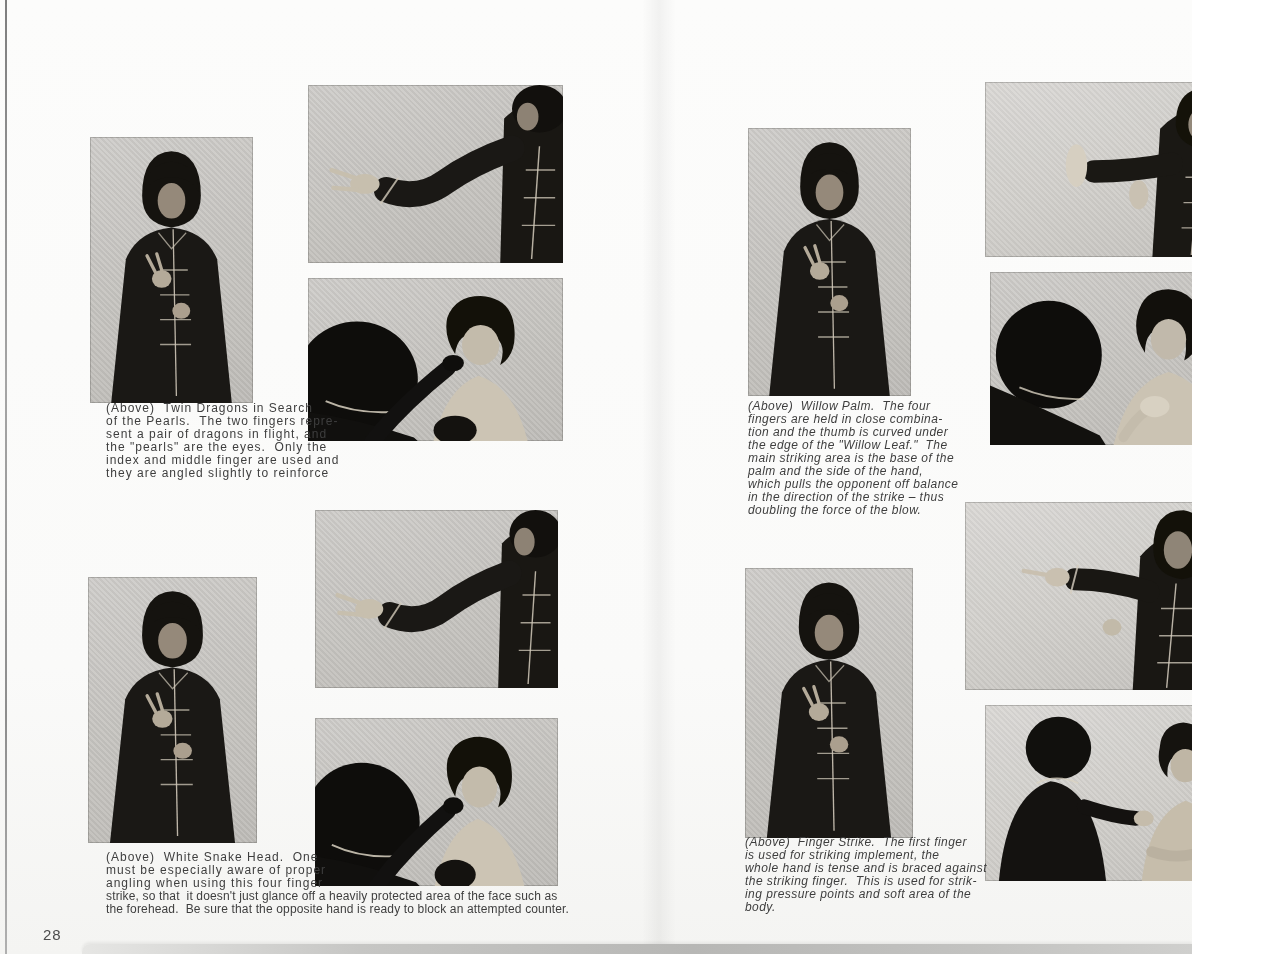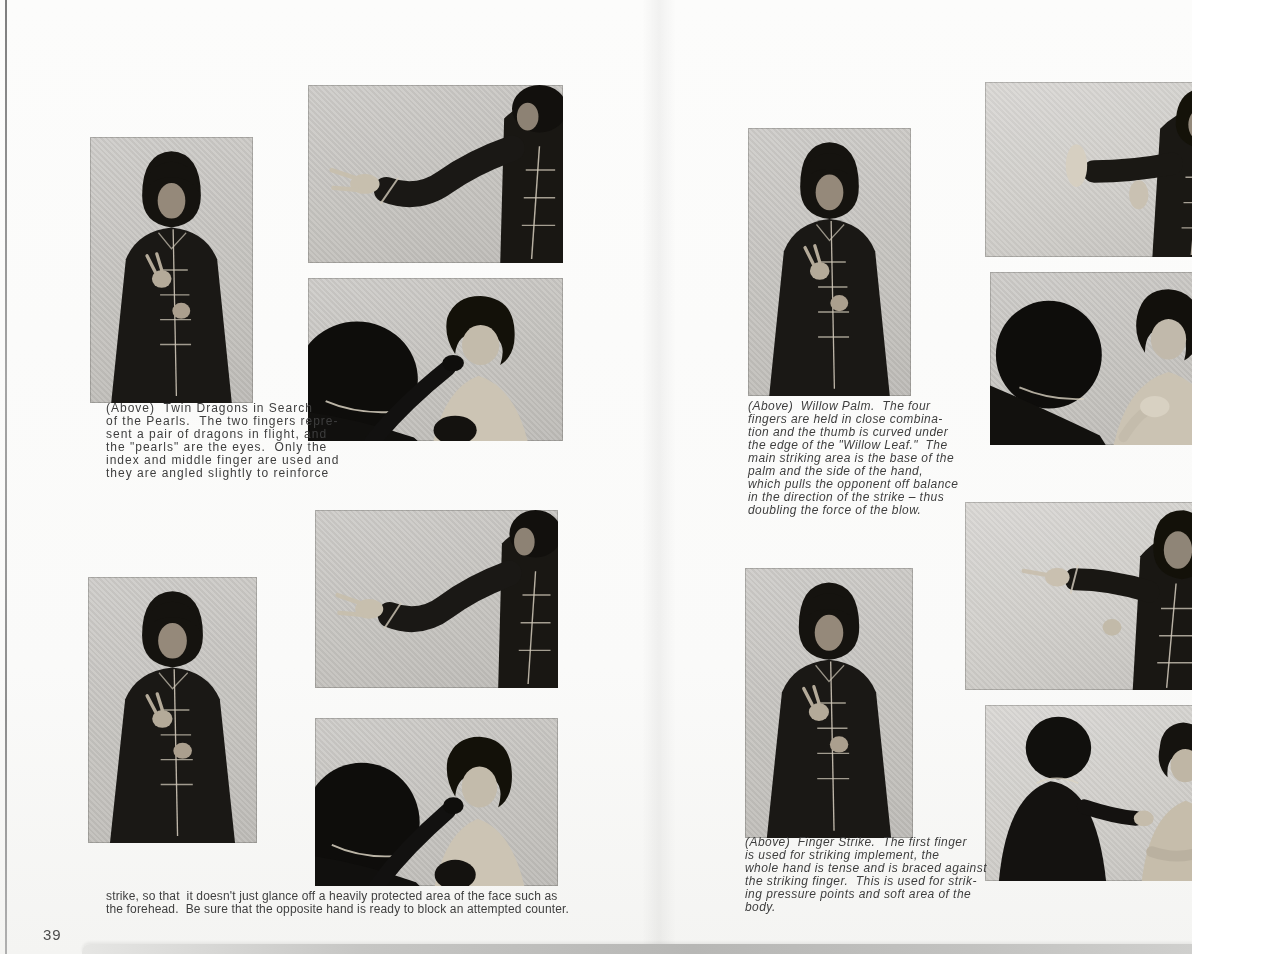--- a/index.html
+++ b/index.html
@@ -169,24 +169,27 @@
       <svg viewBox="0 0 260 180" preserveAspectRatio="none">
           <use href="#sym-reach"></use>
         </svg>
     </div>
     <div class="photo" style="left:315px;top:718px;width:243px;height:168px;" title="Snake-head strike applied to an opponent's face">
       <svg viewBox="0 0 260 180" preserveAspectRatio="none">
           <use href="#sym-facestrike"></use>
         </svg>
     </div>
 
+    <div class="cap" style="left:106px;top:851px;width:255px;">(Above)  White Snake Head.  One
+must be especially aware of proper
+angling when using this four finger</div>
     <div class="cap wide" style="left:106px;top:890px;width:505px;">strike, so that  it doesn't just glance off a heavily protected area of the face such as
 the forehead.  Be sure that the opposite hand is ready to block an attempted counter.</div>
 
-    <div class="pageno left" style="left:43px;top:926px;">39</div>
+    <div class="pageno left" style="left:43px;top:926px;">28</div>
   </div>
 
   <div class="page">
 
     <div class="photo" style="left:748px;top:128px;width:163px;height:268px;" title="Martial artist holding the vertical Willow Palm guard">
       <svg viewBox="0 0 200 300" preserveAspectRatio="none">
           <use href="#sym-frontal"></use>
         </svg>
     </div>
     <div class="photo lt" style="left:985px;top:82px;width:253px;height:175px;" title="Open palm extended with fingers together and thumb curved under">

